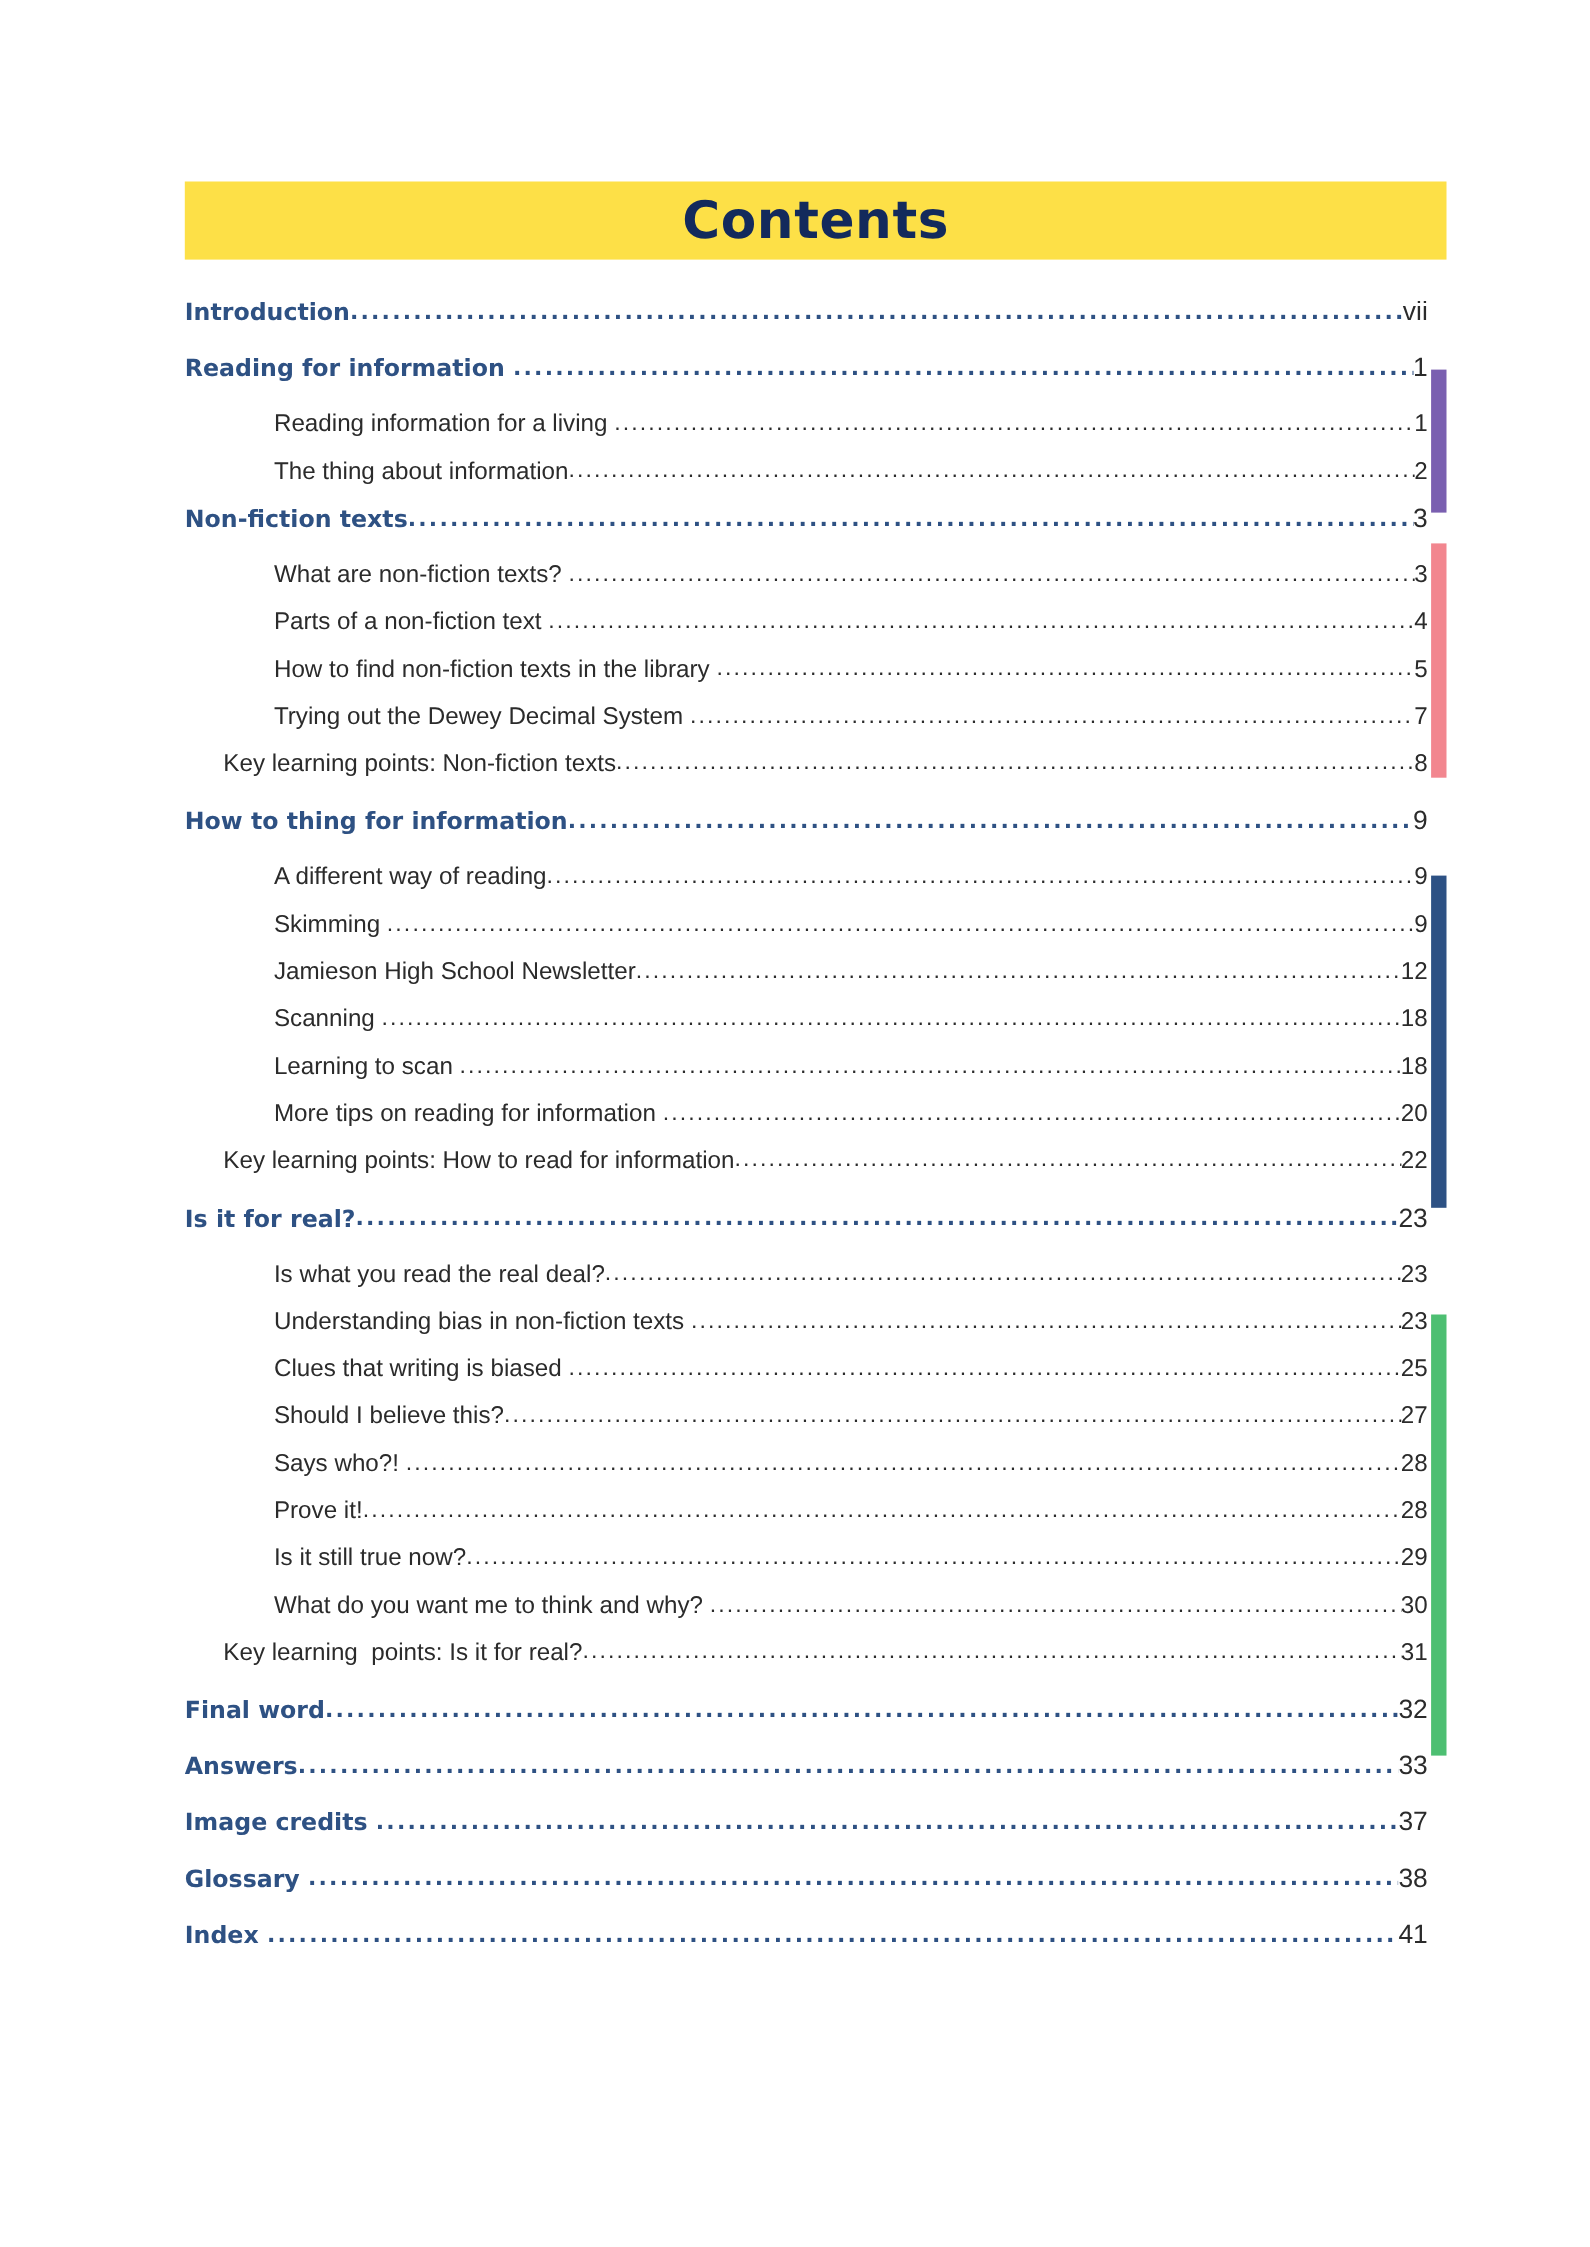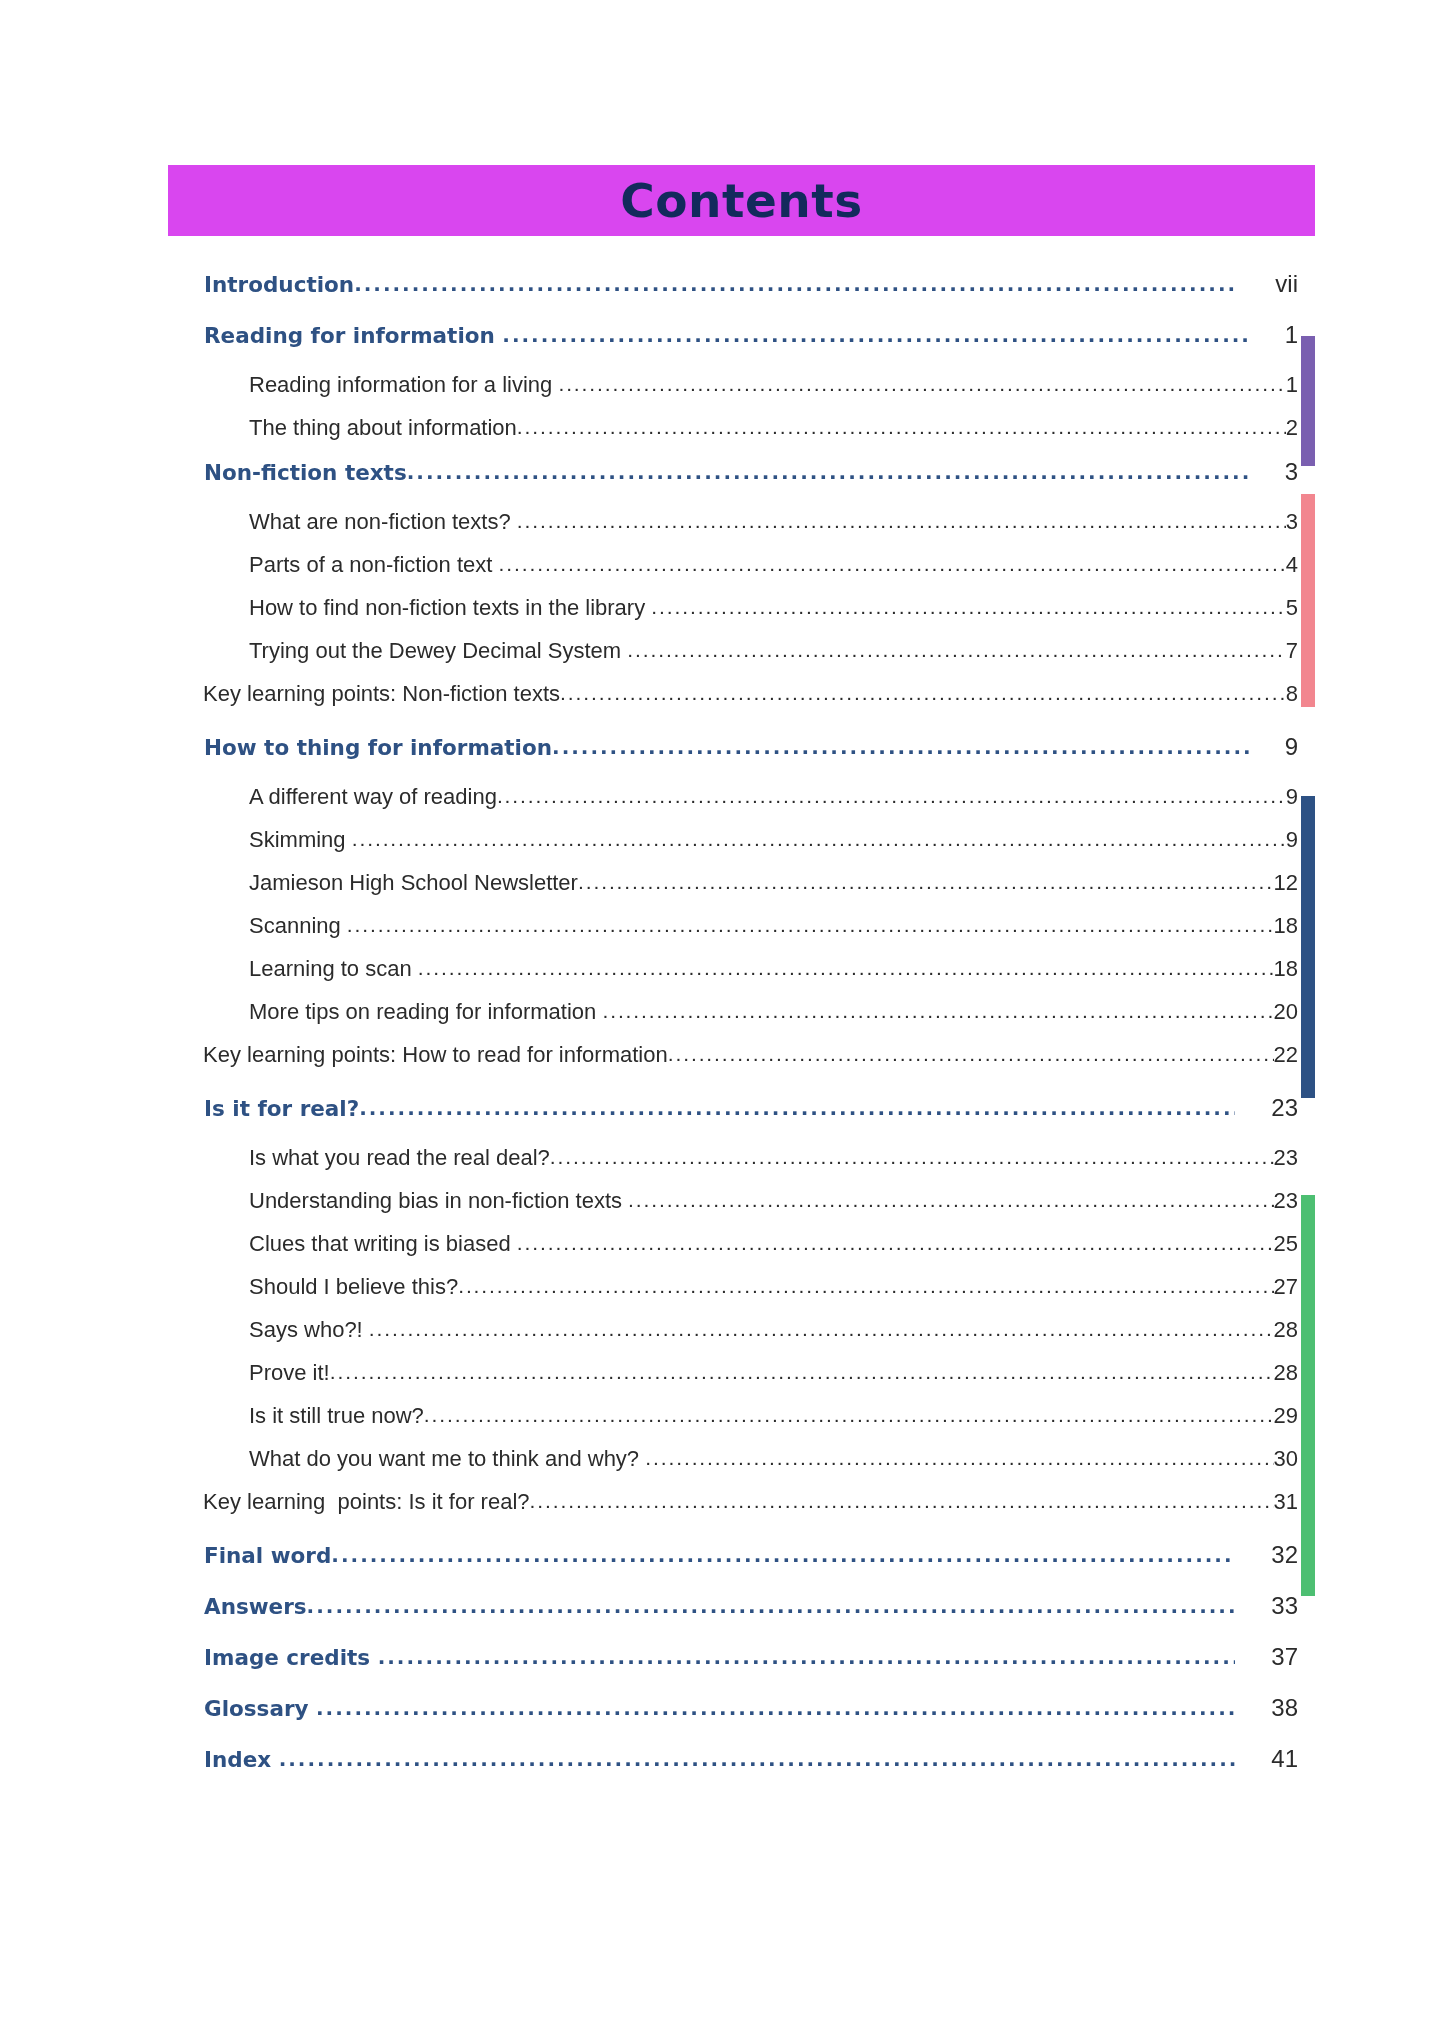--- a/index.html
+++ b/index.html
@@ -22,21 +22,21 @@
     box-sizing: border-box;
   }
 
   
   .toc-banner {
     position: absolute;
     left: 168px;
     top: 165px;
     width: 1147px;
     height: 71px;
-    background: #d946ef;
+    background: #fde047;
     display: flex;
     align-items: center;
     justify-content: center;
   }
   .toc-title {
     font-family: "DejaVu Sans", sans-serif;
     font-weight: bold;
     font-size: 47px;
     letter-spacing: 0.5px;
     color: #132a5c;
@@ -86,21 +86,20 @@
   
   .lvl-major {
     margin-bottom: 23px;
   }
   .lvl-major .entry-label,
   .lvl-major .page-num {
     font-family: "DejaVu Sans", sans-serif;
     font-weight: bold;
     font-size: 21.5px;
     color: #2e5183;
-    margin-left: 36px;
   }
   .lvl-major .leader::before {
     color: #2e5183;
     font-family: "DejaVu Sans", sans-serif;
     font-weight: bold;
     font-size: 20px;
     letter-spacing: 2.0px;
   }
   .lvl-major .page-num {
     color: #2b2b2b;

